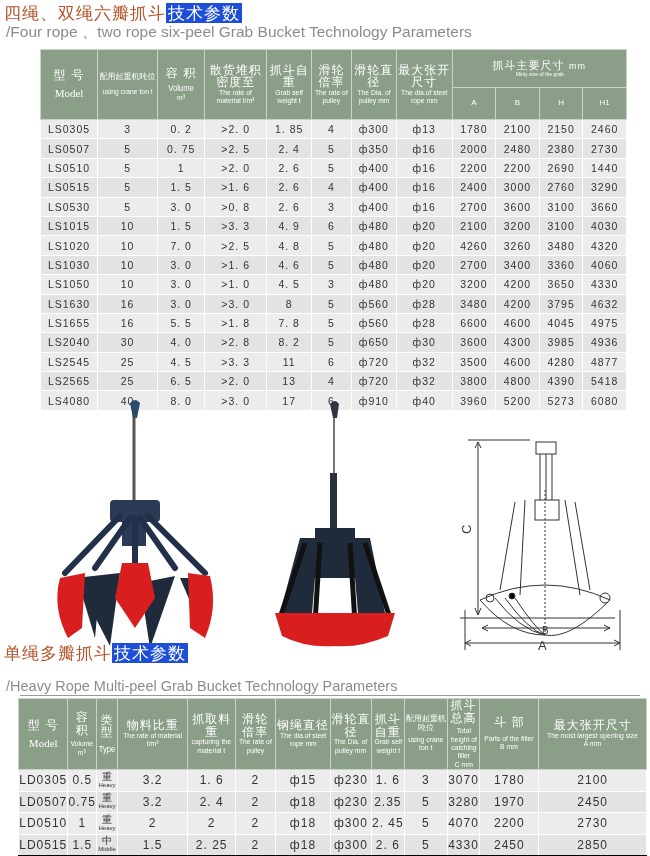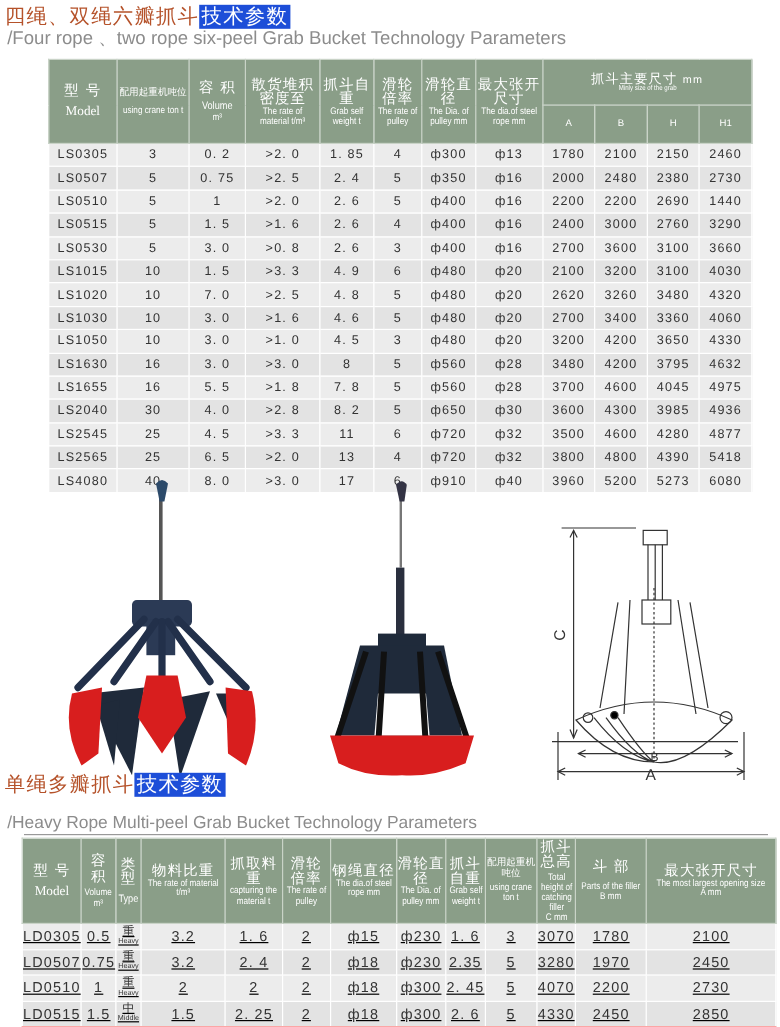--- a/index.html
+++ b/index.html
@@ -30,21 +30,21 @@
       border: 1px solid #ffffff; letter-spacing: 1px; white-space: nowrap;
     }
     tbody tr:nth-child(odd) td { background: #ececec; }
     tbody tr:nth-child(even) td { background: #e3e3e3; }
     #t1 { left: 40px; top: 49px; width: 587px; }
     #t1 tbody td { height: 19.4px; }
     #t1 th.top { height: 38px; }
     #t1 th.dim { height: 32px; font-size: 8px; font-family: "Liberation Sans", sans-serif; }
     #t2 { left: 18px; top: 698px; width: 629px; }
     #t2 tbody td { height: 21.5px; font-size: 12px; }
-    #t2 tbody { border-bottom: 2px solid #fca5a5; text-decoration: underline; }
+    #t2 tbody { border-bottom: 2px solid #000000; }
     #t1 tbody { border-bottom: 1px solid #cfcfcf; }
     .type-cn { display: block; font-size: 10px; line-height: 10px; }
     .type-en { display: block; font-size: 6px; line-height: 7px; letter-spacing: 0; }
     .rule { position: absolute; left: 20px; top: 695px; width: 620px; height: 1px; background: #999; }
     .img-box { position: absolute; }
   </style>
 </head>
 <body>
 
 <div class="title-cn" style="left:4px; top:2px;">
@@ -192,21 +192,21 @@
       </tr>
       <tr>
         <td>LS1020</td>
         <td>10</td>
         <td>7. 0</td>
         <td>&gt;2. 5</td>
         <td>4. 8</td>
         <td>5</td>
         <td>ф480</td>
         <td>ф20</td>
-        <td>2620</td>
+        <td>4260</td>
         <td>3260</td>
         <td>3480</td>
         <td>4320</td>
       </tr>
       <tr>
         <td>LS1030</td>
         <td>10</td>
         <td>3. 0</td>
         <td>&gt;1. 6</td>
         <td>4. 6</td>
@@ -248,21 +248,21 @@
       </tr>
       <tr>
         <td>LS1655</td>
         <td>16</td>
         <td>5. 5</td>
         <td>&gt;1. 8</td>
         <td>7. 8</td>
         <td>5</td>
         <td>ф560</td>
         <td>ф28</td>
-        <td>3700</td>
+        <td>6600</td>
         <td>4600</td>
         <td>4045</td>
         <td>4975</td>
       </tr>
       <tr>
         <td>LS2040</td>
         <td>30</td>
         <td>4. 0</td>
         <td>&gt;2. 8</td>
         <td>8. 2</td>

